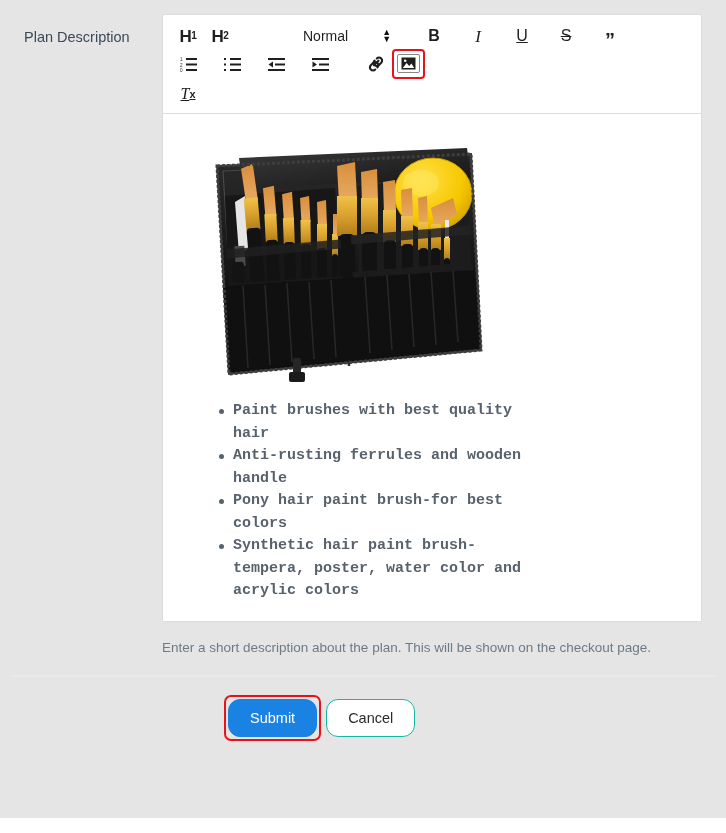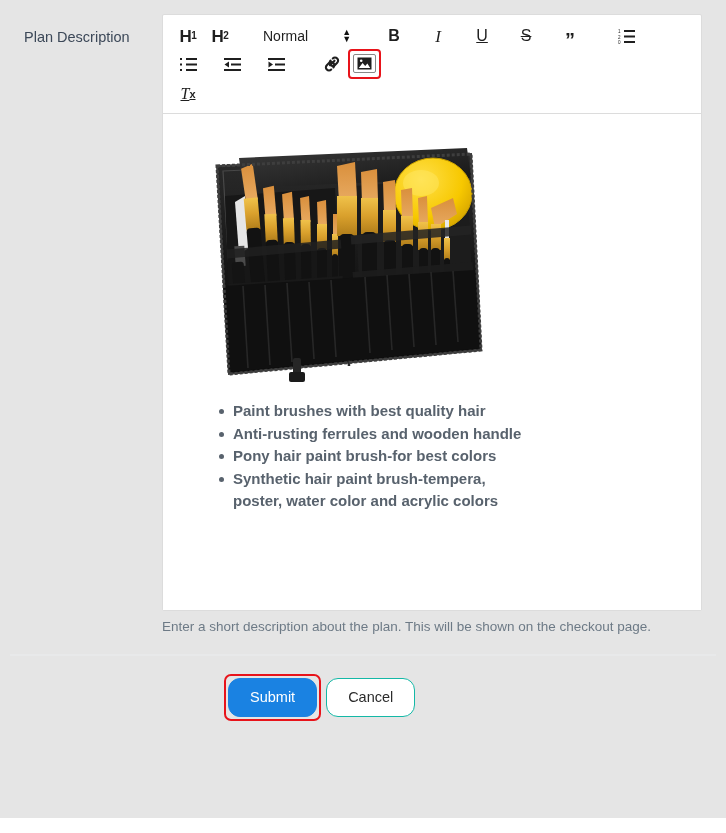--- a/index.html
+++ b/index.html
@@ -77,21 +77,21 @@
   .hbtn sub { font-size: 10px; font-weight: bold; }
 
   .picker {
     display: inline-flex;
     align-items: center;
     font-size: 14px;
     color: #1f1f1f;
     height: 26px;
     cursor: pointer;
   }
-  .picker-label { padding-right: 34px; }
+  .picker-label { padding-right: 34px; margin-left: 40px; }
   .picker-arrows {
     display: inline-flex;
     flex-direction: column;
     line-height: 0;
     font-size: 9px;
     color: #111;
   }
   .picker-arrows span { display: block; line-height: 7px; }
 
   .fmt { font-size: 16px; color: #1f1f1f; line-height: 1; }
@@ -144,34 +144,34 @@
     list-style: none;
   }
   .bullets li {
     position: relative;
     font-size: 15px;
     line-height: 22.5px;
     font-weight: bold;
     color: #58626d;
     margin-bottom: 0px;
     max-width: 300px;
-    font-family: Liberation Sans, sans-serif;
+    font-family: Liberation Mono, monospace;
   }
   .bullets li::before {
     content: "";
     position: absolute;
     left: -14px;
     top: 9px;
     width: 5px; height: 5px;
     border-radius: 50%;
     background: #58626d;
   }
 
   .help-text {
-    margin-top: 7px;
+    margin-top: 17px;
     font-size: 13.5px;
     line-height: 18px;
     color: #6d7a86;
     font-family: "Liberation Sans", "DejaVu Sans", sans-serif;
   }
 
   
   .meta-input {
     width: 540px;
     height: 60px;

